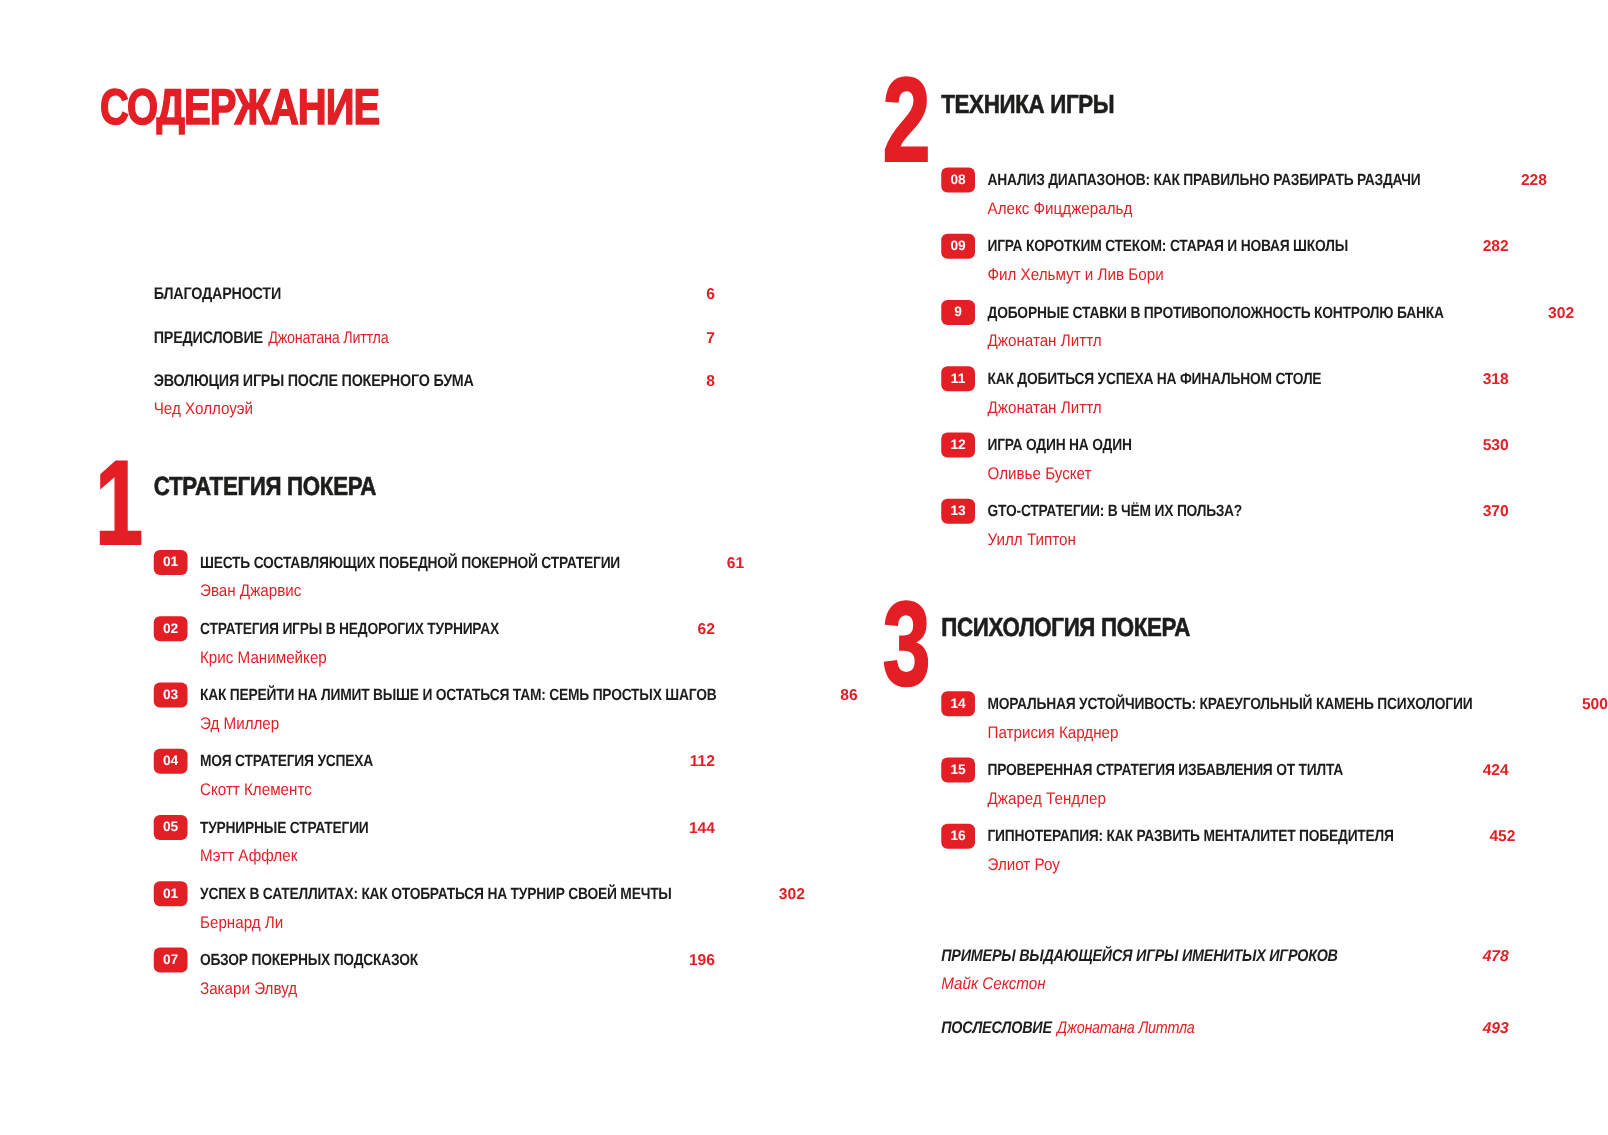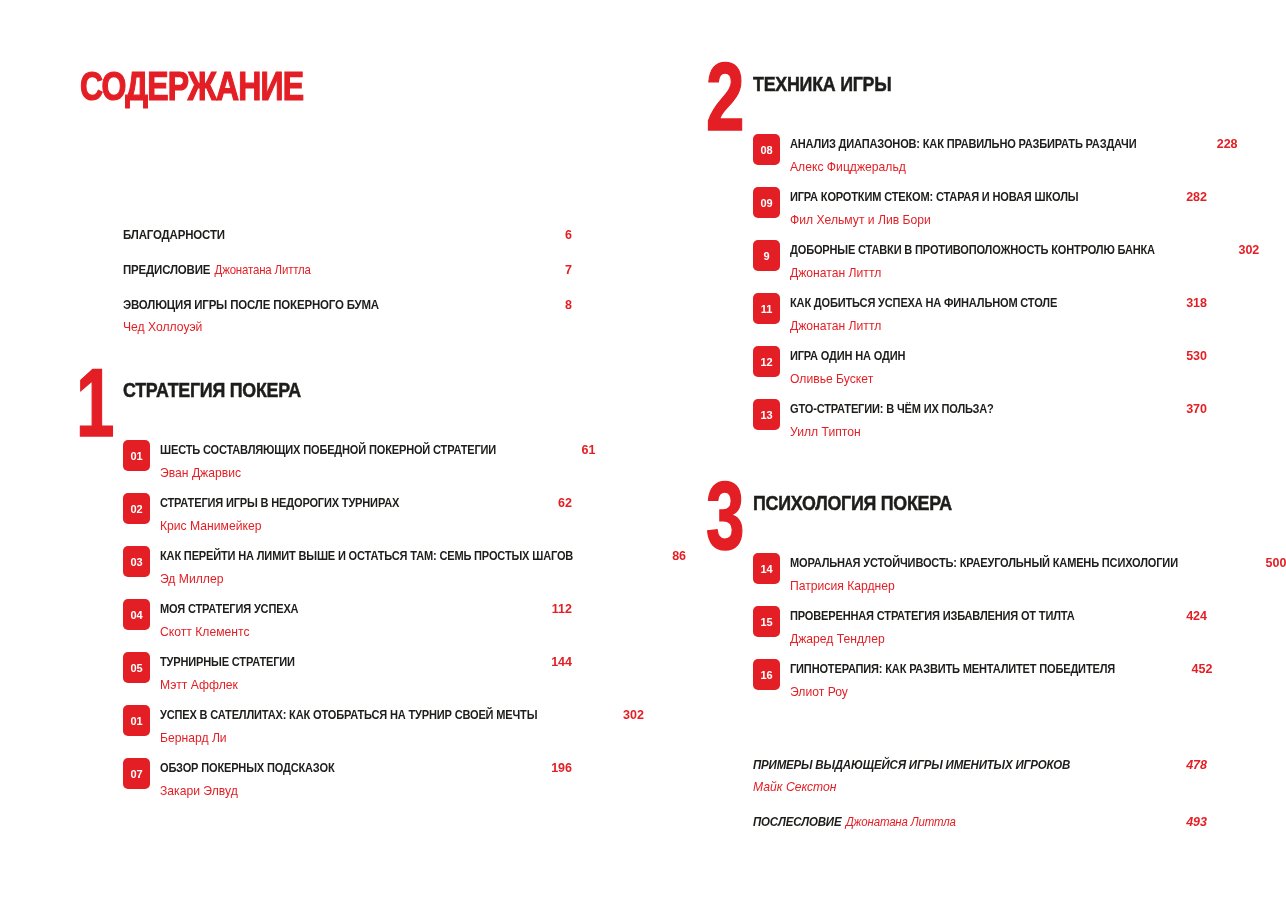--- a/index.html
+++ b/index.html
@@ -57,21 +57,21 @@
   }
   .sec-title {
     font-size:21px; font-weight:700; letter-spacing:-.3px;
     -webkit-text-stroke:.5px var(--ink);
     white-space:nowrap; transform:scaleX(.85); transform-origin:left center;
   }
   .chapters { margin-top:40px; }
 
   .ch-row { display:flex; margin-bottom:15px; }
   .badge {
-    flex:none; width:27px; height:31px; margin-right:10px; margin-top:-2px;
+    flex:none; width:27px; height:20px; margin-right:10px; margin-top:-2px;
     background:var(--red); border-radius:5px;
     color:#fff; font-size:11px; font-weight:700;
     display:flex; align-items:center; justify-content:center;
   }
   .ch-body { position:relative; flex:1; padding-right:40px; }
   .ch-title {
     font-size:13px; font-weight:700; letter-spacing:-.2px;
     white-space:nowrap; transform:scaleX(.85); transform-origin:left center;
   }
   .ch-author {

